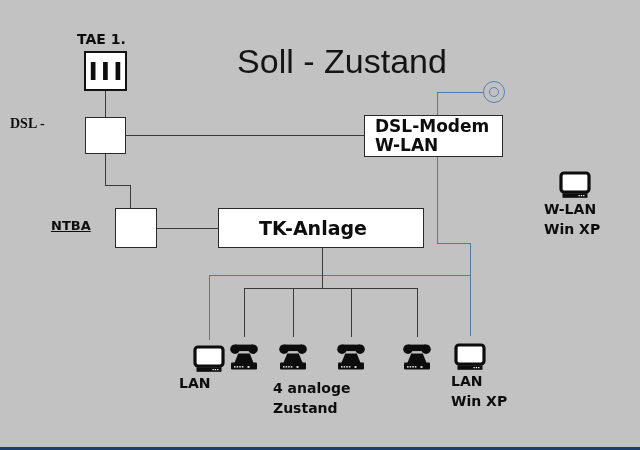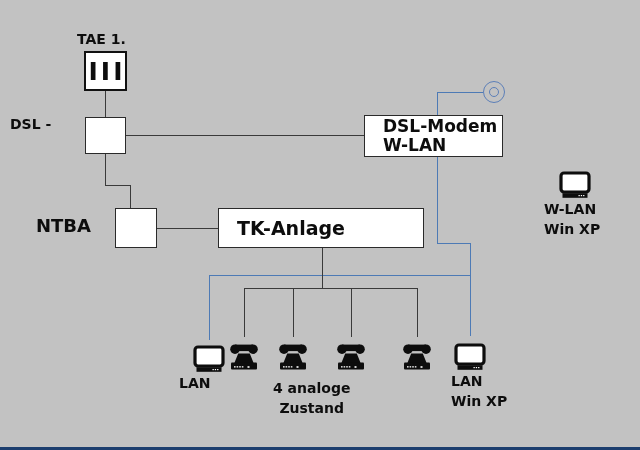--- a/index.html
+++ b/index.html
@@ -35,49 +35,50 @@
   .center{display:flex;align-items:center;justify-content:center;}
   .ring{position:absolute;border:1.5px solid #5c7fb8;border-radius:50%;box-sizing:border-box;}
   .bottom-bar{position:absolute;left:0;top:447px;width:640px;height:3px;background:#1c3e6e;}
   svg{display:block;}
 </style>
 </head>
 <body>
 
 <div id="stage">
 
+  <div class="title">Soll - Zustand</div>
 
   <div class="lbl" style="left:77px;top:29px;">TAE 1.</div>
   <div class="box center" style="left:84px;top:51px;width:43px;height:40px;border-width:2px;border-color:#111;">
     <span class="tae-slots">III</span>
   </div>
 
   <div class="vline" style="left:105px;top:91px;height:26px;"></div>
 
-  <div class="lbl" style="left:10px;top:114px;">
+  <div class="lbl" style="left:10px;top:114px;font-family:Liberation Serif, serif;">
     <div>DSL -</div>
   </div>
   <div class="box" style="left:85px;top:117px;width:41px;height:37px;"></div>
 
   <div class="hline" style="left:126px;top:135px;width:238px;"></div>
 
   <div class="vline" style="left:105px;top:154px;height:32px;"></div>
   <div class="hline" style="left:105px;top:185px;width:26px;"></div>
   <div class="vline" style="left:130px;top:185px;height:23px;"></div>
 
-  <div class="lbl" style="left:36px;top:216px;font-size:18px;">NTBA</div>
+  <div class="lbl" style="left:51px;top:216px;font-size:13px;text-decoration:underline;">NTBA</div>
   <div class="box" style="left:115px;top:208px;width:42px;height:40px;"></div>
 
   <div class="hline" style="left:157px;top:228px;width:61px;"></div>
 
   <div class="box" style="left:218px;top:208px;width:206px;height:40px;display:flex;align-items:center;">
-    <span style="font-weight:bold;font-size:19px;padding-left:18px;">TK-Anlage</span>
-  </div>
-
-  <div class="box" style="left:364px;top:115px;width:139px;height:42px;display:flex;flex-direction:column;justify-content:center;padding-left:8px;">
+    <span style="font-weight:bold;font-size:19px;padding-left:40px;">TK-Anlage</span>
+  </div>
+
+  <div class="box" style="left:364px;top:115px;width:139px;height:42px;display:flex;flex-direction:column;justify-content:center;">
     <span style="font-weight:bold;font-size:17px;line-height:19px;padding-left:10px;">DSL-Modem</span>
     <span style="font-weight:bold;font-size:17px;line-height:19px;padding-left:10px;">W-LAN</span>
   </div>
 
   <div class="bvline" style="left:437px;top:92px;height:23px;"></div>
   <div class="bhline" style="left:437px;top:92px;width:46px;"></div>
   <div class="ring" style="left:483px;top:81px;width:22px;height:22px;"></div>
   <div class="ring" style="left:489px;top:87px;width:10px;height:10px;"></div>
 
   <div class="bvline" style="left:437px;top:157px;height:87px;"></div>
@@ -188,21 +189,21 @@
     <rect x="19.5" y="24" width="1.3" height="1.2"></rect>
     <rect x="21.8" y="24" width="1.3" height="1.2"></rect>
     <rect x="24.1" y="24" width="1.3" height="1.2"></rect>
   </g>
 </svg>
     </div>
 
   <div class="lbl" style="left:179px;top:373px;">
     <div>LAN</div>
   </div>
-  <div class="lbl" style="left:273px;top:378px;text-align:center;">
+  <div class="lbl" style="left:273px;top:378px;">
     <div>4 analoge</div>
     <div>Zustand</div>
   </div>
   <div class="lbl" style="left:451px;top:371px;">
     <div>LAN</div>
     <div>Win XP</div>
   </div>
   <div class="lbl" style="left:544px;top:199px;">
     <div>W-LAN</div>
     <div>Win XP</div>

